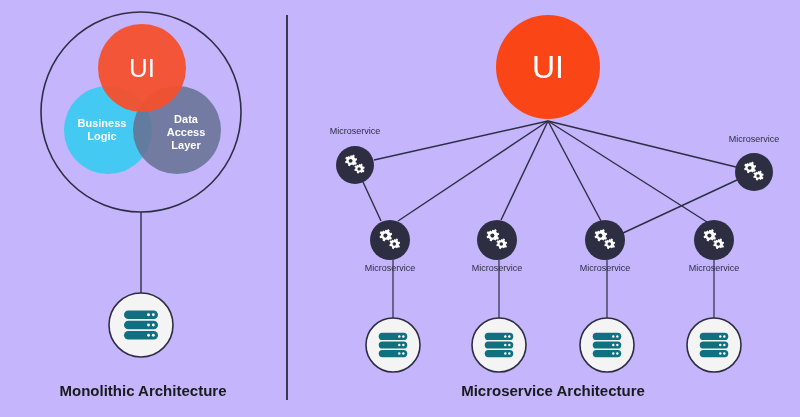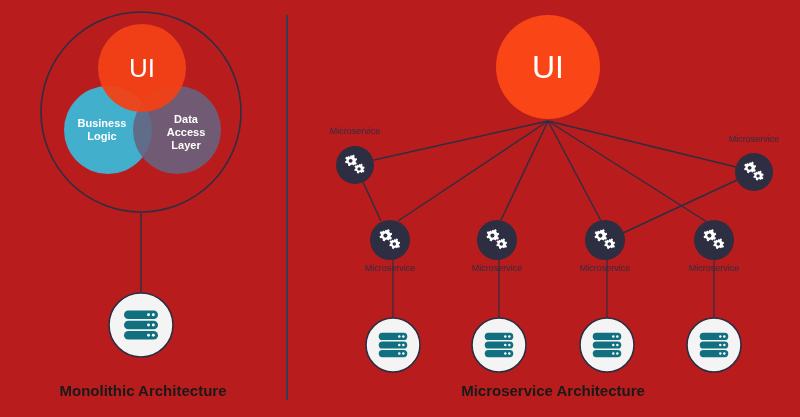--- a/index.html
+++ b/index.html
@@ -5,21 +5,21 @@
 <style>
   html, body {
     margin: 0;
     padding: 0;
     background: #ffffff;
   }
   #stage {
     position: relative;
     width: 800px;
     height: 417px;
-    background: #b91c1c;
+    background: #c4b5fd;
     overflow: hidden;
     font-family: "Liberation Sans", "DejaVu Sans", sans-serif;
   }
   #stage svg { display: block; }
   .panel-title {
     font-weight: bold;
     font-size: 15px;
     fill: #1a1a1a;
     text-anchor: middle;
     font-family: "Liberation Sans", "DejaVu Sans", sans-serif;

